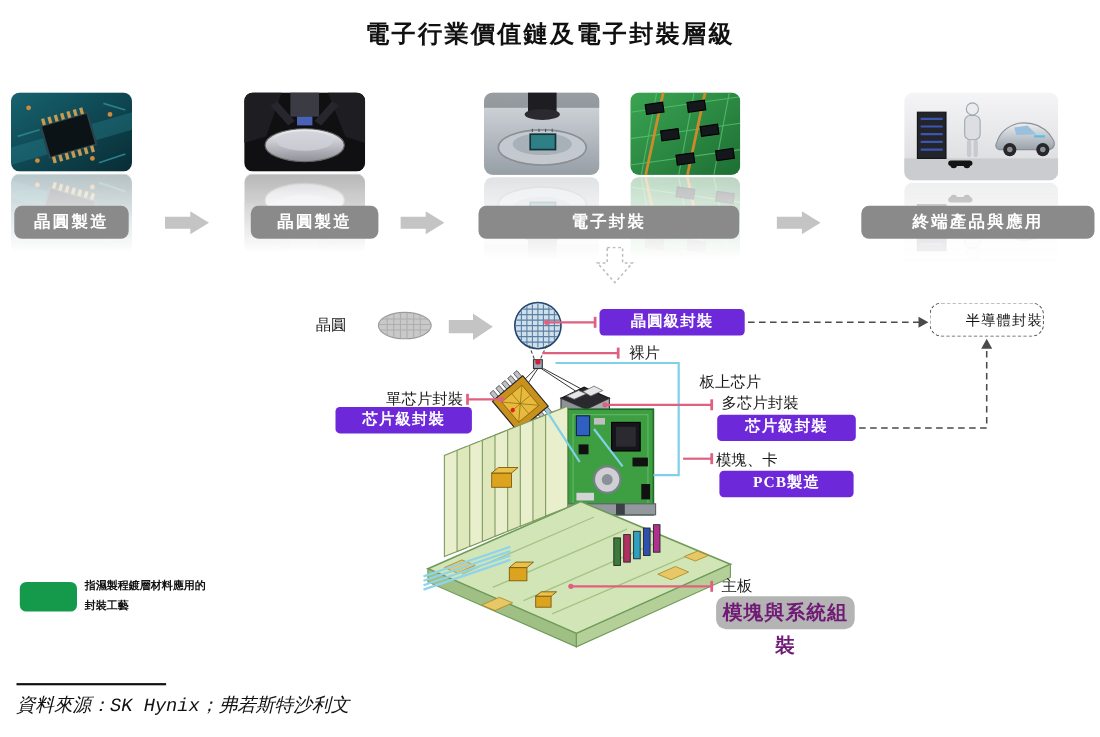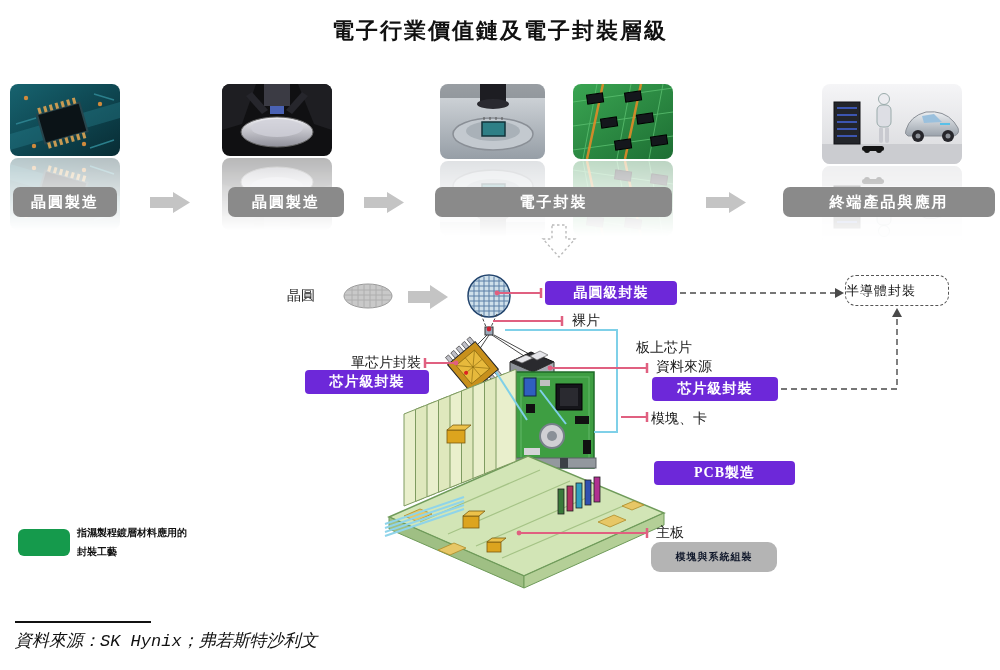--- a/index.html
+++ b/index.html
@@ -13,24 +13,24 @@
          -webkit-box-reflect:below 2px linear-gradient(to bottom,rgba(0,0,0,0),rgba(0,0,0,0.30));}
   .photo svg{display:block;}
   
   .stage{top:187px;height:30px;line-height:30px;border-radius:7px;background:#8a8a8a;
          color:#fff;font-size:15px;font-weight:700;text-align:center;letter-spacing:2px;z-index:2;}
   .flowarrow{top:192px;z-index:2;}
   
   .hlabel{font-family:"Liberation Serif",serif;font-size:14px;color:#1a1a1a;z-index:3;white-space:nowrap;}
   .gbox{background:#6d28d9;color:#fff;font-family:"Liberation Serif",serif;font-weight:700;
         font-size:14px;text-align:center;border-radius:4px;z-index:3;letter-spacing:1px;}
-  .graybox{background:#b4b4b4;color:#0f172a;font-family:"Liberation Serif",serif;font-weight:700;
-        font-size:10px;text-align:center;border-radius:9px;z-index:3;letter-spacing:1px;}
+  .graybox{background:#b4b4b4;color:#701a75;font-family:"Liberation Serif",serif;font-weight:700;
+        font-size:18px;text-align:center;border-radius:9px;z-index:3;letter-spacing:1px;}
   .dashedbox{background:#fff;border:1.6px dashed #555;border-radius:11px;color:#111;
-        font-family:"Liberation Serif",serif;font-size:13px;text-align:left;z-index:3;letter-spacing:1px;}
+        font-family:"Liberation Serif",serif;font-size:13px;text-align:right;z-index:3;letter-spacing:1px;}
   .legend-swatch{background:#159a4c;border-radius:6px;z-index:3;}
   .legend-text{font-size:10px;font-weight:700;line-height:19px;color:#111;z-index:3;}
   .source-rule{border-top:2px solid #111;z-index:3;}
   .source-text{font-family:Liberation Mono, monospace;font-style:italic;font-size:17px;color:#111;z-index:3;}
   .overlay{left:0;top:0;z-index:1;pointer-events:none;}
 </style>
 </head>
 <body>
 
 <div class="page">
@@ -357,28 +357,28 @@
     <g fill="#4a4a4a">
       <polygon points="835,288 844,293 835,298"></polygon>
       <polygon points="892,317 897,308 902,317"></polygon>
     </g>
   </svg>
 
   <div class="abs hlabel" style="left:287px;top:287px;text-align:right;">晶圓</div>
   <div class="abs hlabel" style="left:572px;top:312px;">裸片</div>
   <div class="abs hlabel" style="left:351px;top:354px;">單芯片封裝</div>
   <div class="abs hlabel" style="left:636px;top:339px;">板上芯片</div>
-  <div class="abs hlabel" style="left:656px;top:358px;">資料來源</div>
+  <div class="abs hlabel" style="left:656px;top:358px;">多芯片封裝</div>
   <div class="abs hlabel" style="left:651px;top:410px;">模塊、卡</div>
   <div class="abs hlabel" style="left:656px;top:524px;">主板</div>
 
   <div class="abs gbox" style="left:545px;top:281px;width:132px;height:24px;line-height:24px;">晶圓級封裝</div>
   <div class="abs gbox" style="left:305px;top:370px;width:124px;height:24px;line-height:24px;">芯片級封裝</div>
   <div class="abs gbox" style="left:652px;top:377px;width:126px;height:24px;line-height:24px;">芯片級封裝</div>
-  <div class="abs gbox" style="left:654px;top:428px;width:141px;height:24px;line-height:24px;margin-top:33px;">PCB製造</div>
+  <div class="abs gbox" style="left:654px;top:428px;width:122px;height:24px;line-height:24px;">PCB製造</div>
   <div class="abs graybox" style="left:651px;top:542px;width:126px;height:30px;line-height:30px;">模塊與系統組裝</div>
   <div class="abs dashedbox" style="left:845px;top:275px;width:102px;height:29px;line-height:29px;">半導體封裝</div>
 
   <div class="abs legend-swatch" style="left:18px;top:529px;width:52px;height:27px;"></div>
   <div class="abs legend-text" style="left:77px;top:523px;">
     <div>指濕製程鍍層材料應用的</div>
     <div>封裝工藝</div>
   </div>
 
   <div class="abs source-rule" style="left:15px;top:621px;width:136px;"></div>

